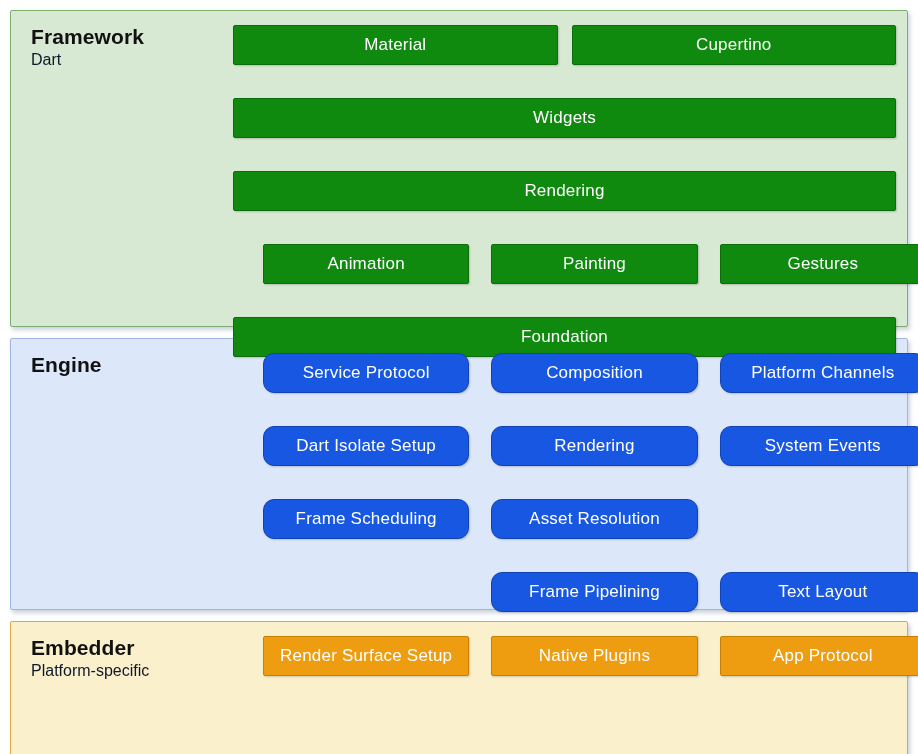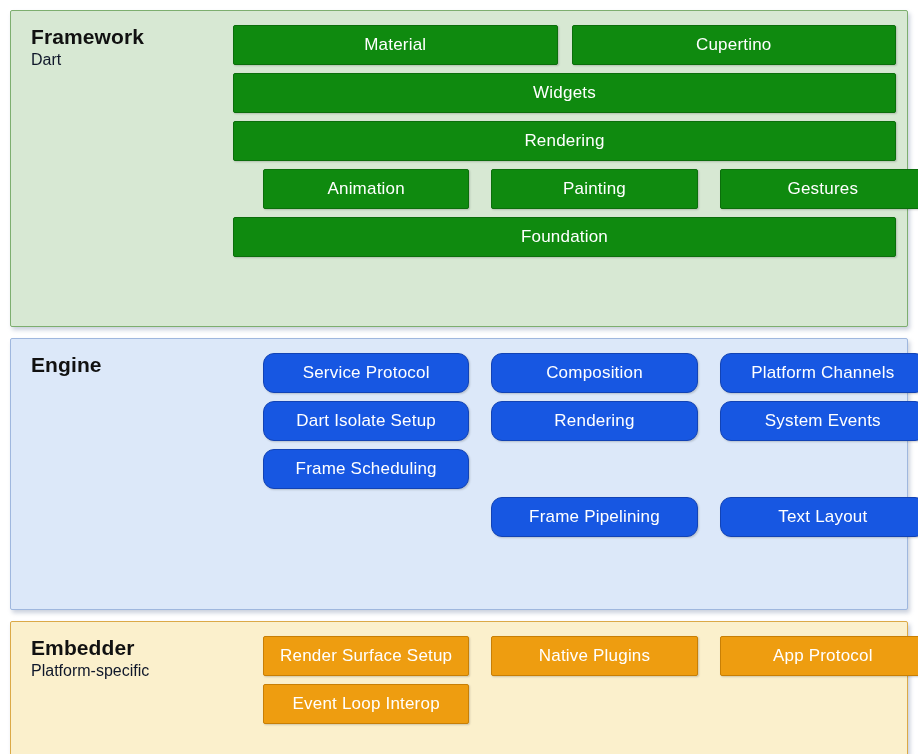--- a/index.html
+++ b/index.html
@@ -59,21 +59,21 @@
     font-size: 16px;
     font-weight: 400;
     color: #0f172a;
     line-height: 1.3;
     margin-top: 1px;
   }
   .panel-content {
     flex: 1;
     display: flex;
     flex-direction: column;
-    gap: 8px;
+    gap: 33px;
     padding-right: 1px;
   }
   .panel.embedder .panel-content { }
   .box-row {
     display: grid;
     width: 100%;
   }
   .box-row.cols-1 { grid-template-columns: 1fr; }
   .box-row.cols-2 { grid-template-columns: 1fr 1fr; gap: 14px; }
   .box-row.cols-3 { grid-template-columns: 1fr 1fr 1fr; gap: 22px; margin-left: 30px; }
@@ -151,20 +151,21 @@
           <div class="box engine-box">Composition</div>
           <div class="box engine-box">Platform Channels</div>
         </div>
         <div class="box-row cols-3">
           <div class="box engine-box">Dart Isolate Setup</div>
           <div class="box engine-box">Rendering</div>
           <div class="box engine-box">System Events</div>
         </div>
         <div class="box-row cols-3">
           <div class="box engine-box">Frame Scheduling</div>
+          <div class="box engine-box">Asset Resolution</div>
         </div>
         <div class="box-row cols-3">
           <div class="box-spacer"></div>
           <div class="box engine-box">Frame Pipelining</div>
           <div class="box engine-box">Text Layout</div>
         </div>
       </div>
   </div>
 
   <div class="panel embedder">
@@ -172,19 +173,18 @@
       <div class="panel-title">Embedder</div>
       <div class="panel-subtitle">Platform-specific</div>
     </div>
     <div class="panel-content">
         <div class="box-row cols-3">
           <div class="box embedder-box">Render Surface Setup</div>
           <div class="box embedder-box">Native Plugins</div>
           <div class="box embedder-box">App Protocol</div>
         </div>
         <div class="box-row cols-3">
-          <div class="box embedder-box">Event Loop Interop</div>
           <div class="box-spacer"></div>
         </div>
       </div>
   </div>
 
 </div>
 
 </body></html>

